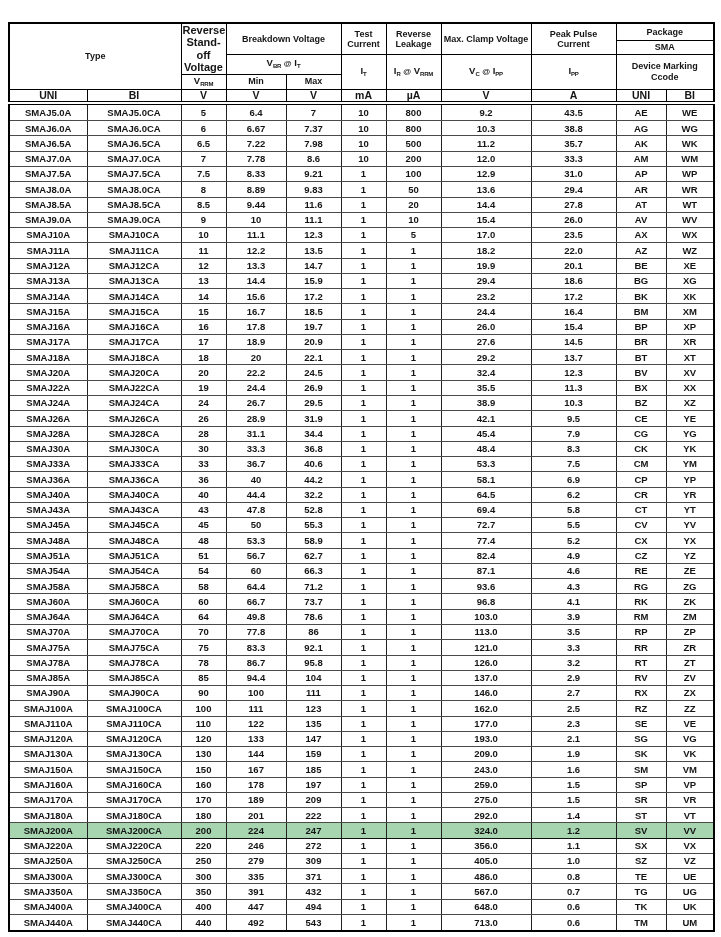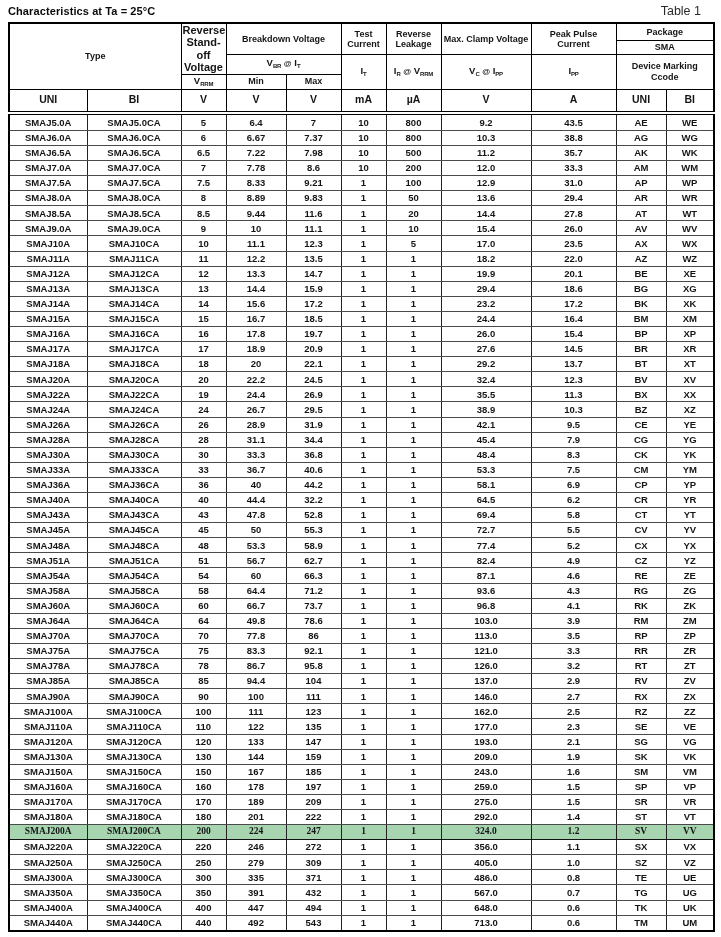--- a/index.html
+++ b/index.html
@@ -11,38 +11,34 @@
   .table-label { position: absolute; right: 12px; top: 1px; font-size: 12.5px; font-weight: 400; color: #2a2a2a; }
   table.chars { position: absolute; left: 8px; top: 22px; width: 705px; height: 910px;
     border-collapse: collapse; table-layout: fixed; border: 2px solid #000; }
   th, td { border: 1px solid #3c3c3c; text-align: center; vertical-align: middle;
     font-weight: 700; color: #151515; overflow: hidden; }
   thead th { border-color: #000; font-size: 9px; line-height: 1.12; padding: 0 1px; }
   tr.r1 { height: 17px; }
   tr.r2 { height: 14px; }
   tr.r3 { height: 20px; }
   tr.r4 { height: 15px; }
-  tr.r5 { height: 24px; }
+  tr.r5 { height: 14px; }
   tr.r5 th { font-size: 10.5px; border-bottom: 4px double #000; }
   th.wrap3 { font-size: 11px; }
   .sym { white-space: nowrap; font-size: 9.5px; }
   .sym sub { font-size: 6px; vertical-align: -2px; letter-spacing: -0.2px; }
   .sym .at { font-size: 8px; }
   tbody td { font-size: 9.5px; line-height: 1; border-color: #4a4a4a;
     border-left-color: #222; border-right-color: #222; }
-  tbody tr.hl td { background: var(--hl, #a6d5b0); border-top-color: #111; border-bottom-color: #111; font-family: Liberation Serif, serif; }
+  tbody tr.hl td { background: var(--hl, #a6d5b0); border-top-color: #111; border-bottom-color: #111; }
 </style>
 </head>
 <body>
 
 <div class="page">
-  <div class="topbar">
-    <div class="title">Characteristics at Ta = 25°C</div>
-    <div class="table-label">Table 1</div>
-  </div>
 
   <table class="chars">
     <colgroup>
       <col style="width:78px">
         <col style="width:94px">
         <col style="width:45px">
       <col style="width:60px">
         <col style="width:55px">
         <col style="width:45px">
       <col style="width:55px">

